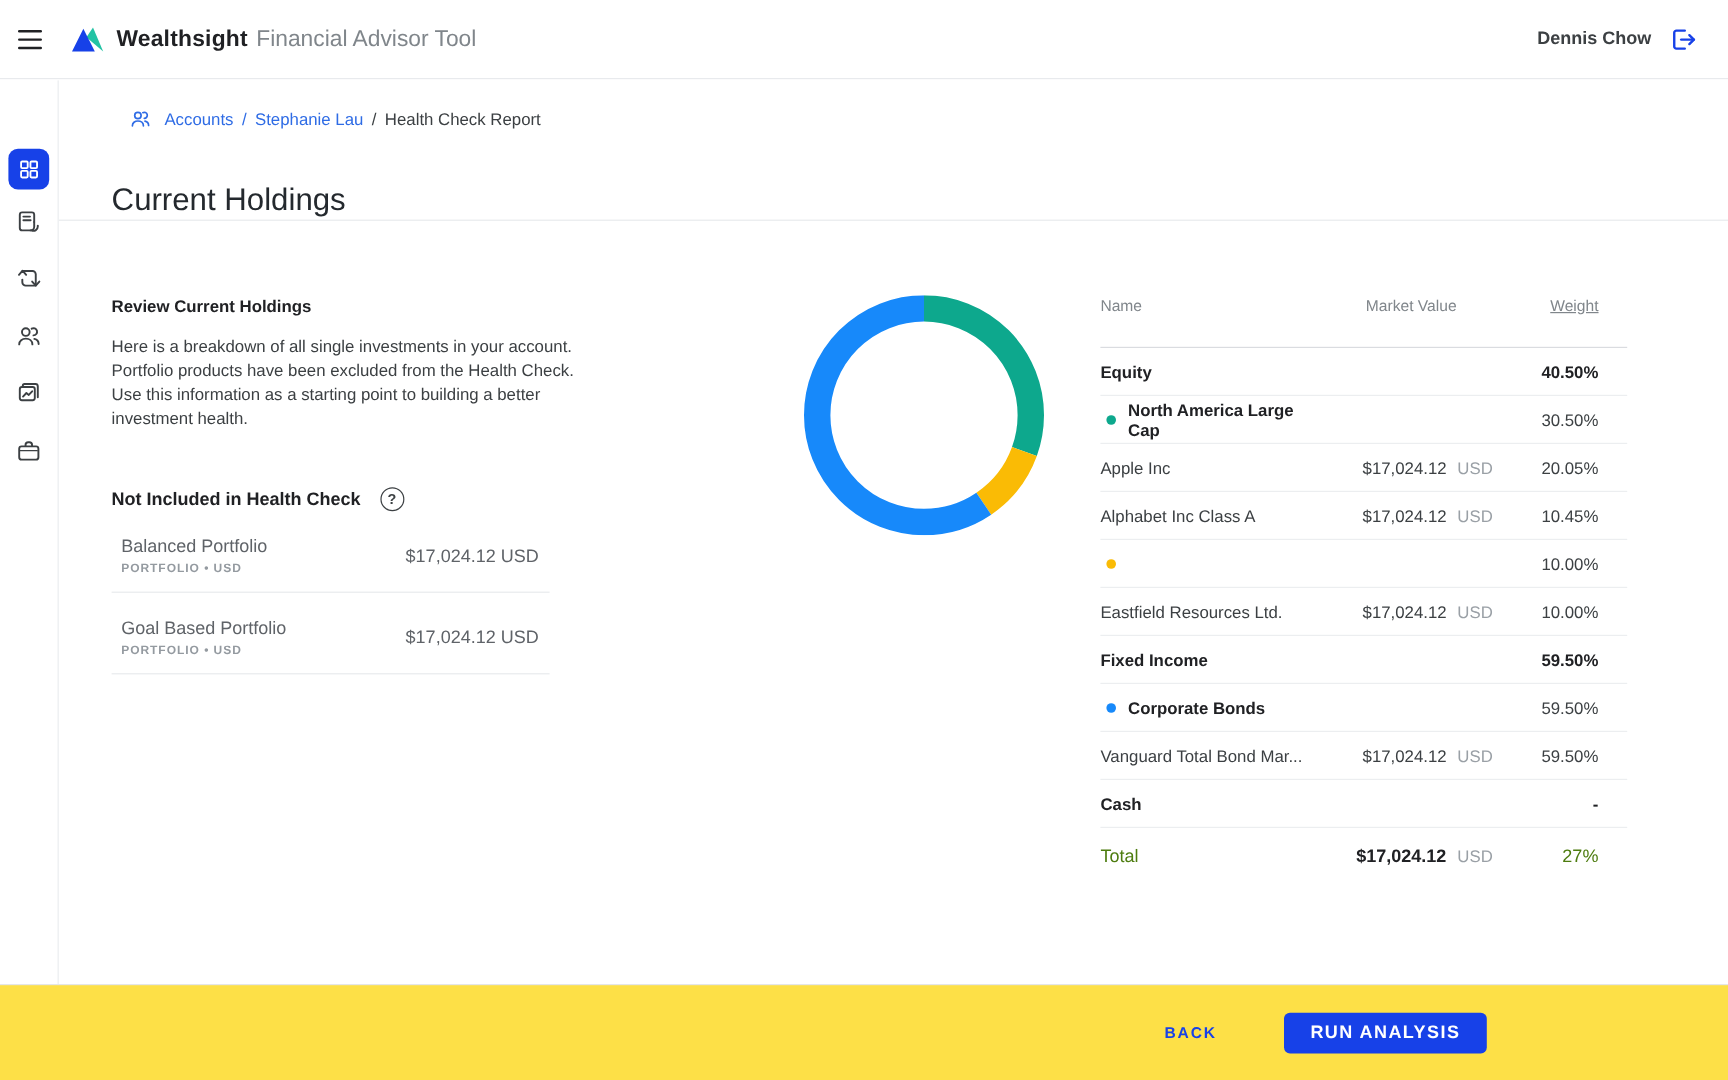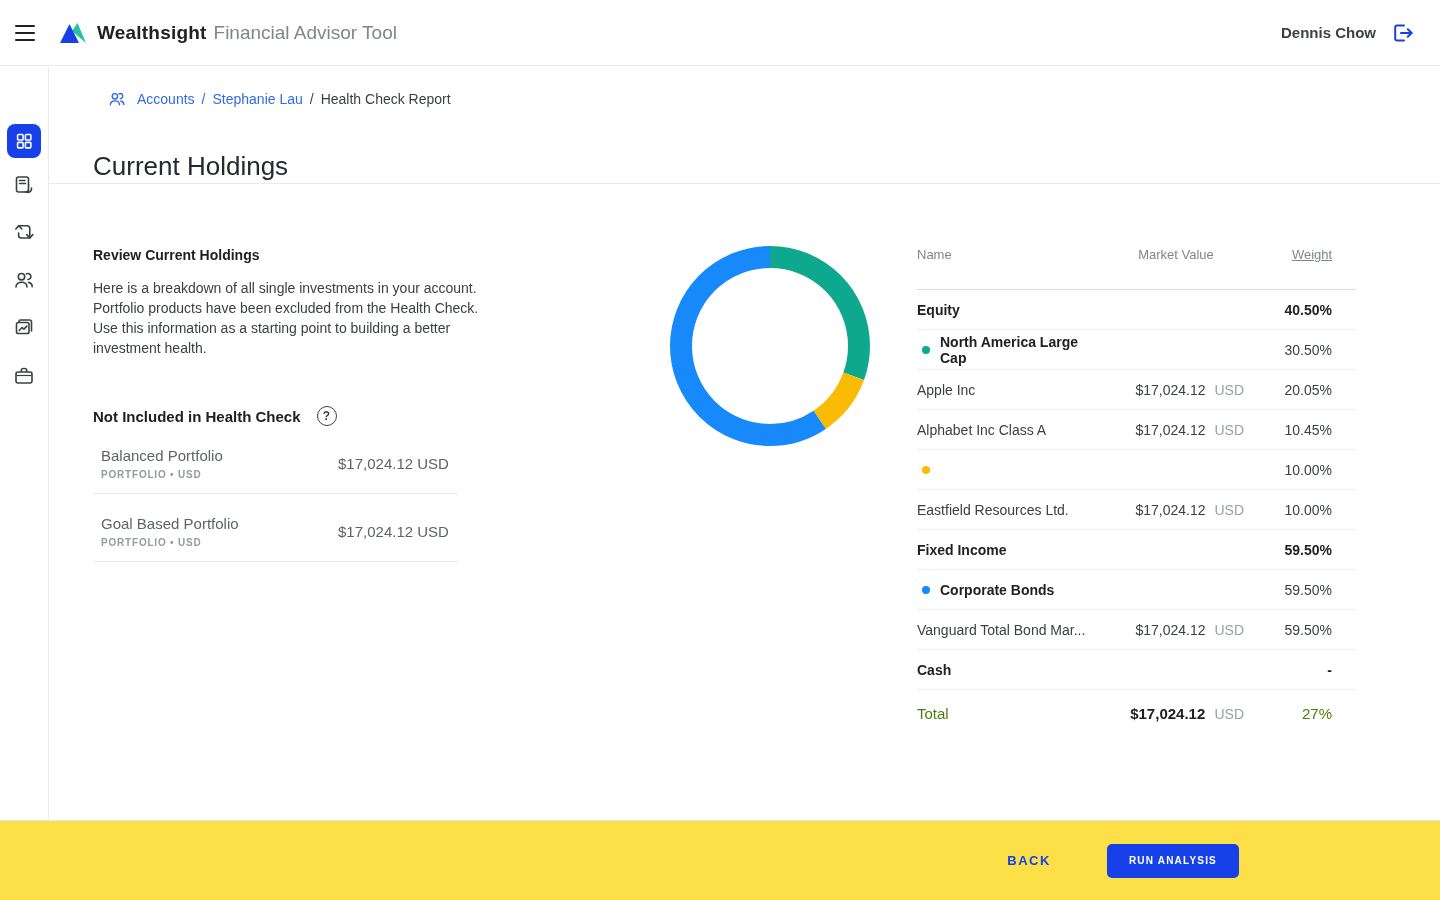--- a/index.html
+++ b/index.html
@@ -94,21 +94,21 @@
   
   .footer { position:absolute; left:0; bottom:0; width:1440px; height:80px;
             border-top:1px solid #E4E6E8; background:#fde047;
             display:flex; align-items:center; justify-content:flex-end;
             padding-right:201px; gap:56px; }
   .back-btn { background:none; border:none; cursor:pointer; color:#1741E8;
               font-family:"Liberation Sans", sans-serif;
               font-size:13px; font-weight:700; letter-spacing:1.5px; }
   .run-btn { background:#1741E8; border:none; cursor:pointer; color:#fff;
              font-family:"Liberation Sans", sans-serif;
-             font-size:10px; font-weight:700; letter-spacing:1.2px;
+             font-size:15px; font-weight:700; letter-spacing:1.2px;
              height:34px; padding:0 22px; border-radius:5px;text-align:right; }
 </style>
 </head>
 <body>
 
 <div class="app">
 
   <header class="topbar">
     <div class="hamburger">
       <span></span>

